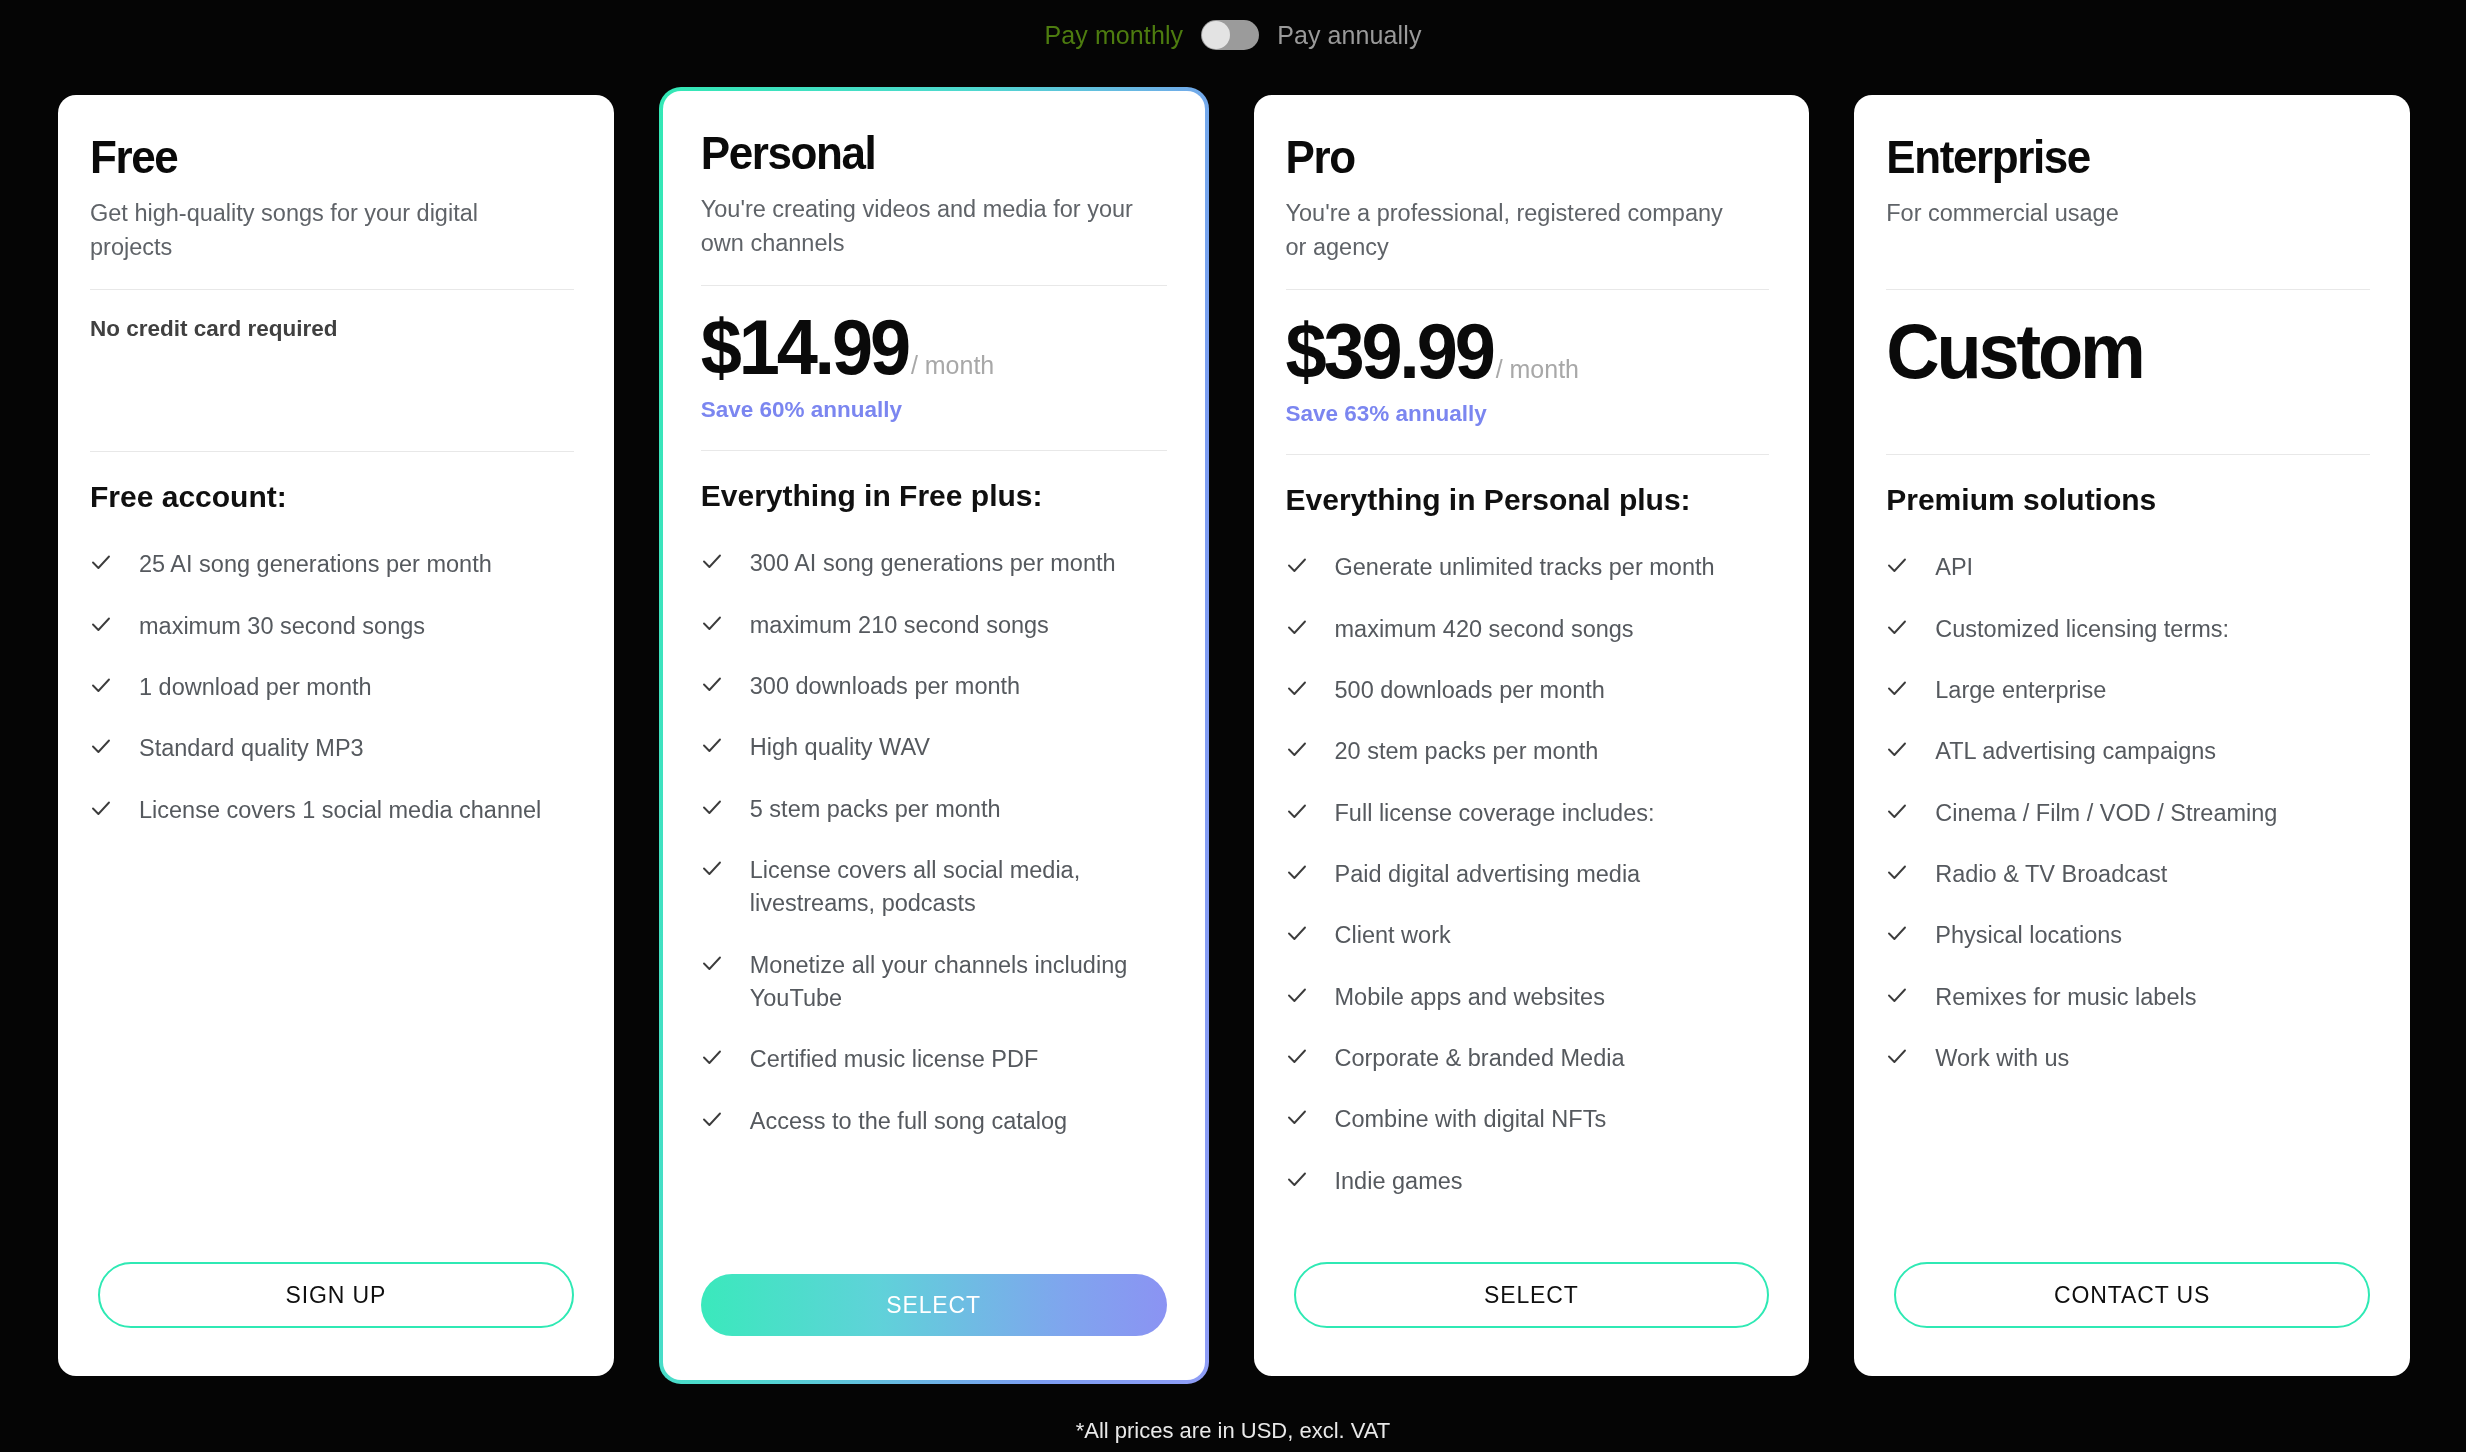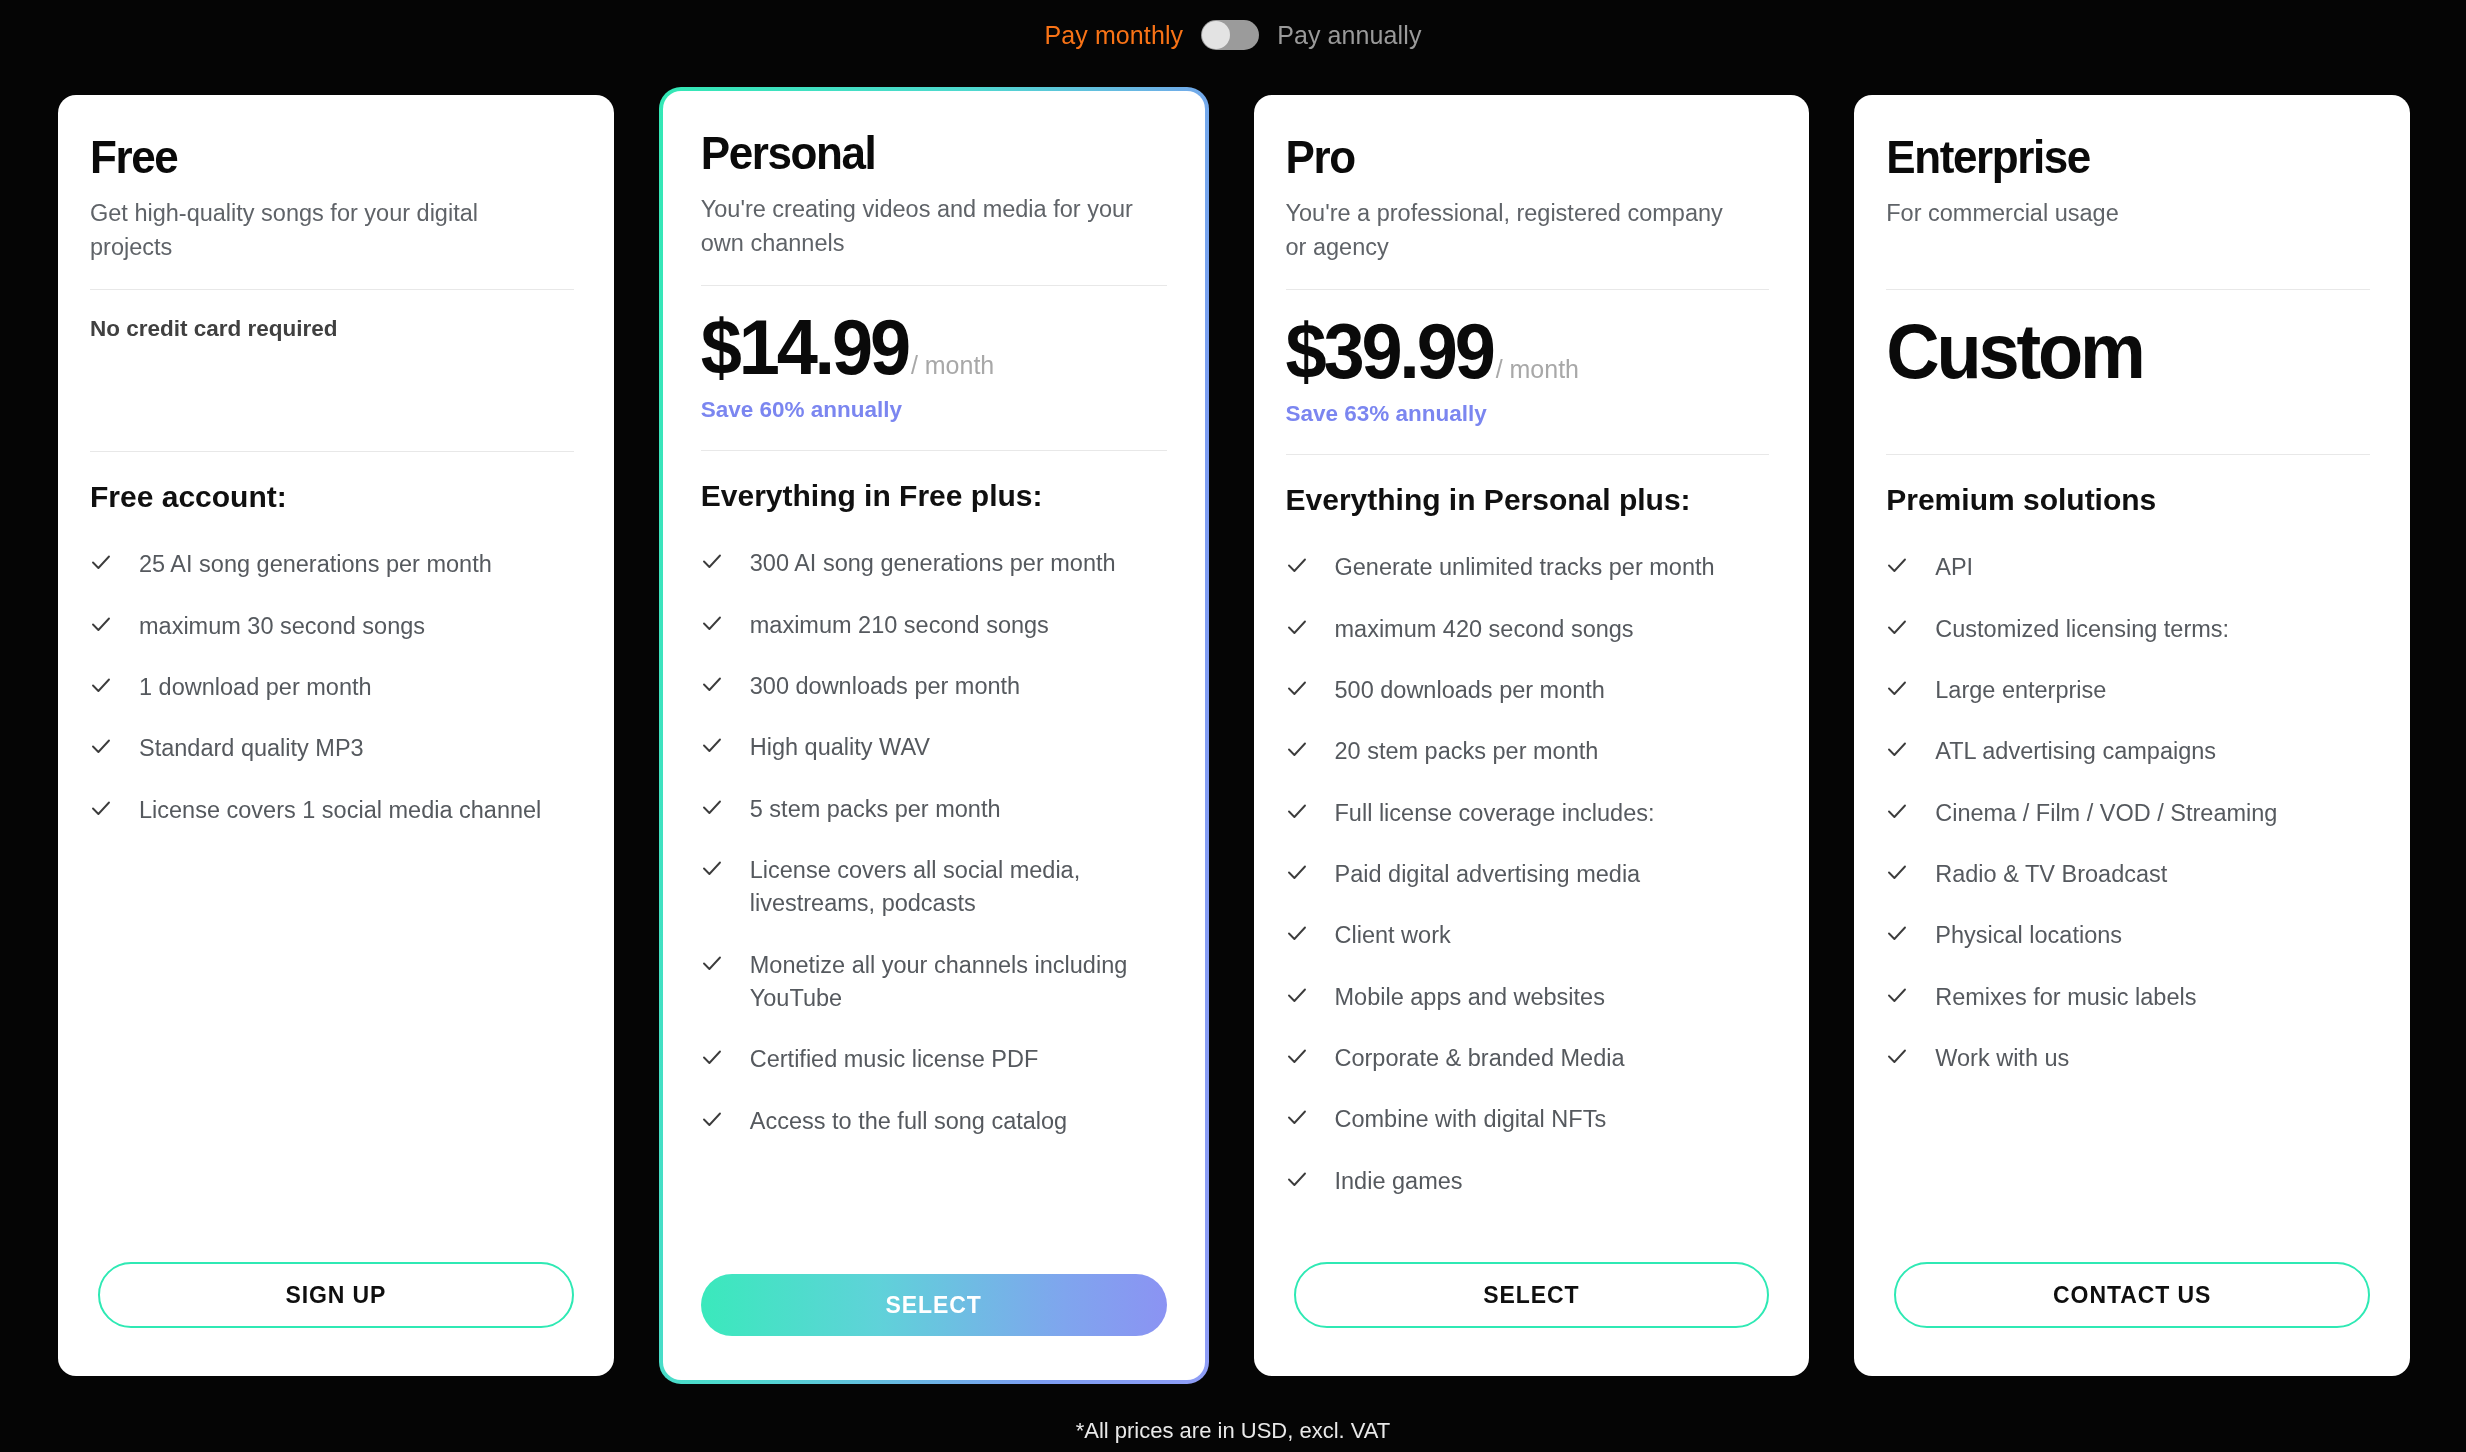--- a/index.html
+++ b/index.html
@@ -28,21 +28,21 @@
     height: 70px;
     display: flex;
     align-items: center;
     justify-content: center;
     gap: 18px;
   }
   .billing-label {
     font-size: 25px;
     letter-spacing: 0.1px;
   }
-  .billing-label.active { color: #f97316; font-weight: 400; }
+  .billing-label.active { color: #4d7c0f; font-weight: 400; }
   .billing-label.inactive { color: #9a9a9a; font-weight: 400; }
 
   .toggle-switch {
     position: relative;
     width: 58px;
     height: 30px;
     border-radius: 15px;
     background: #9b9b9b;
     flex: 0 0 auto;
     cursor: pointer;
@@ -212,21 +212,21 @@
   }
 
   .cta {
     width: 100%;
     height: 66px;
     border-radius: 33px;
     display: flex;
     align-items: center;
     justify-content: center;
     font-size: 23px;
-    font-weight: 700;
+    font-weight: 400;
     letter-spacing: 0.9px;
     cursor: pointer;
     user-select: none;
   }
   .cta.outline {
     background: #ffffff;
     border: 2.5px solid #2fe9b4;
     color: #0f0f0f;
   }
   .cta.gradient {

